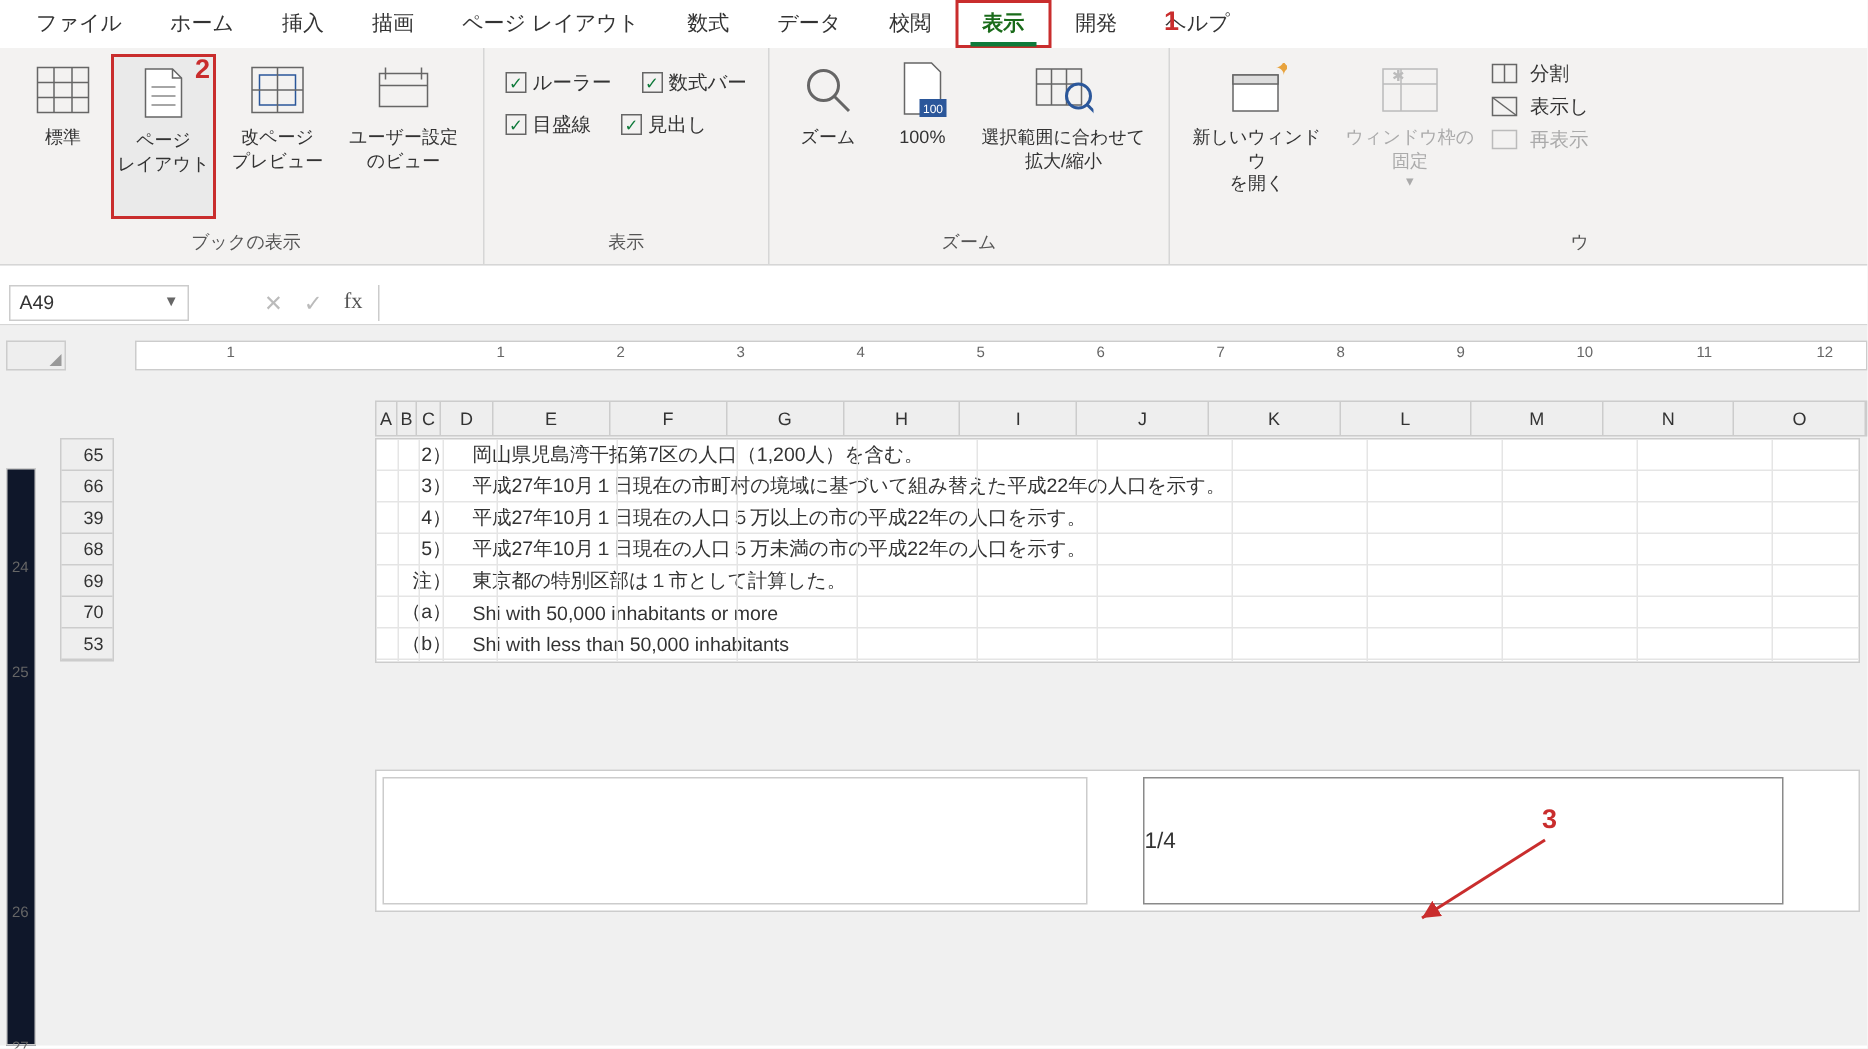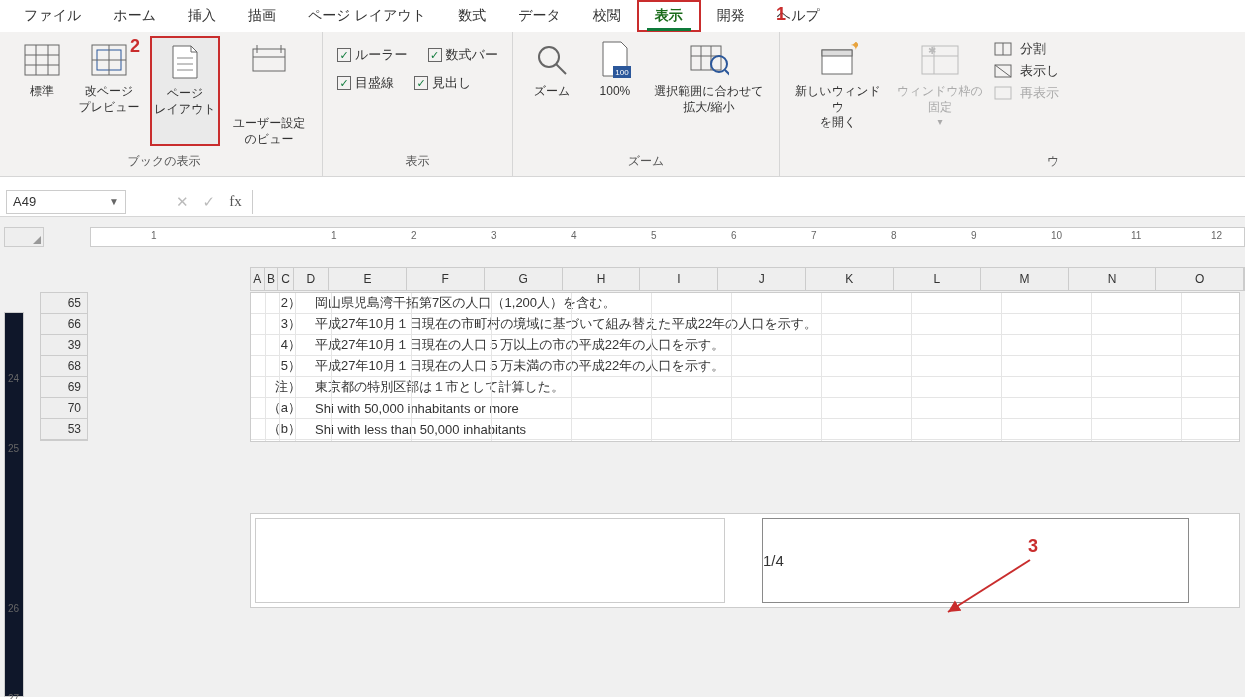--- a/index.html
+++ b/index.html
@@ -51,21 +51,21 @@
 
 
 .ruler-left { position:absolute; left:4px; top:95px; width:20px; bottom:0; background:#0f172a; border:1px solid #ccc; font-size:10px; color:#666;}
 .ruler-left .tickv{ position:absolute; left:3px; }
 
 
 .colhdr { position:absolute; left:90px; top:50px; right:0; height:24px; background:#eee; border:1px solid #ccc; display:flex;}
 .ch { border-right:1px solid #ccc; text-align:center; font-size:12px; color:#333; line-height:22px;}
 
 
-.rowhdrs { position:absolute; left:40px; top:75px; width:48px; background:#eee; border:1px solid #ccc;}
+.rowhdrs { position:absolute; left:40px; top:75px; width:36px; background:#eee; border:1px solid #ccc;}
 .rh { height:21px; border-bottom:1px solid #ccc; text-align:right; padding-right:6px; font-size:12px; line-height:20px;}
 
 
 .page { position:absolute; left:250px; top:75px; right:5px; background:#fff; border:1px solid #ccc; }
 .page .row { height:21px; border-bottom:1px solid #e5e5e5; display:flex; align-items:center; font-size:13px;}
 .page .num { width:60px; text-align:right; padding-right:10px;}
 .page .txt { flex:1; padding-left:4px;}
 
 
 .page2 { position:absolute; left:250px; top:296px; right:5px; height:95px; background:#fff; border:1px solid #ccc;}
@@ -106,46 +106,46 @@
           <svg width="36" height="32">
               <rect x="1" y="1" width="34" height="30" fill="none" stroke="#666"></rect>
               <line x1="12" y1="1" x2="12" y2="31" stroke="#666"></line>
               <line x1="24" y1="1" x2="24" y2="31" stroke="#666"></line>
               <line x1="1" y1="11" x2="35" y2="11" stroke="#666"></line>
               <line x1="1" y1="21" x2="35" y2="21" stroke="#666"></line>
             </svg>
         </span>
         <span>標準</span>
       </div>
-      <div class="big-btn">
-        <span class="icon">
-          <svg width="36" height="32">
-              <rect x="1" y="1" width="34" height="30" fill="none" stroke="#666"></rect>
-              <rect x="6" y="6" width="24" height="20" fill="none" stroke="#2b579a"></rect>
-              <line x1="18" y1="1" x2="18" y2="31" stroke="#666"></line>
-              <line x1="1" y1="16" x2="35" y2="16" stroke="#666"></line>
-            </svg>
-        </span>
-        <span style="white-space:pre-line;">改ページ
-プレビュー</span>
-      </div>
       <div class="big-btn sel">
         <span class="icon">
           <svg width="36" height="40">
               <path d="M6 4 h18 l6 6 v26 h-24 z" fill="#fff" stroke="#666"></path>
               <path d="M24 4 v6 h6" fill="none" stroke="#666"></path>
               <line x1="10" y1="16" x2="26" y2="16" stroke="#888"></line>
               <line x1="10" y1="22" x2="26" y2="22" stroke="#888"></line>
               <line x1="10" y1="28" x2="26" y2="28" stroke="#888"></line>
             </svg>
         </span>
         <span style="white-space:pre-line;">ページ
 レイアウト</span>
       </div>
-      <div class="big-btn" style="width:86px;gap:32px;">
+      <div class="big-btn">
+        <span class="icon">
+          <svg width="36" height="32">
+              <rect x="1" y="1" width="34" height="30" fill="none" stroke="#666"></rect>
+              <rect x="6" y="6" width="24" height="20" fill="none" stroke="#2b579a"></rect>
+              <line x1="18" y1="1" x2="18" y2="31" stroke="#666"></line>
+              <line x1="1" y1="16" x2="35" y2="16" stroke="#666"></line>
+            </svg>
+        </span>
+        <span style="white-space:pre-line;">改ページ
+プレビュー</span>
+      </div>
+      <div class="big-btn" style="width:86px;">
         <span class="icon">
           <svg width="40" height="34">
               <rect x="4" y="6" width="32" height="22" fill="none" stroke="#666"></rect>
               <line x1="4" y1="14" x2="36" y2="14" stroke="#666"></line>
               <line x1="8" y1="2" x2="8" y2="10" stroke="#666"></line>
               <line x1="32" y1="2" x2="32" y2="10" stroke="#666"></line>
             </svg>
         </span>
         <span style="white-space:pre-line;">ユーザー設定
 のビュー</span>

